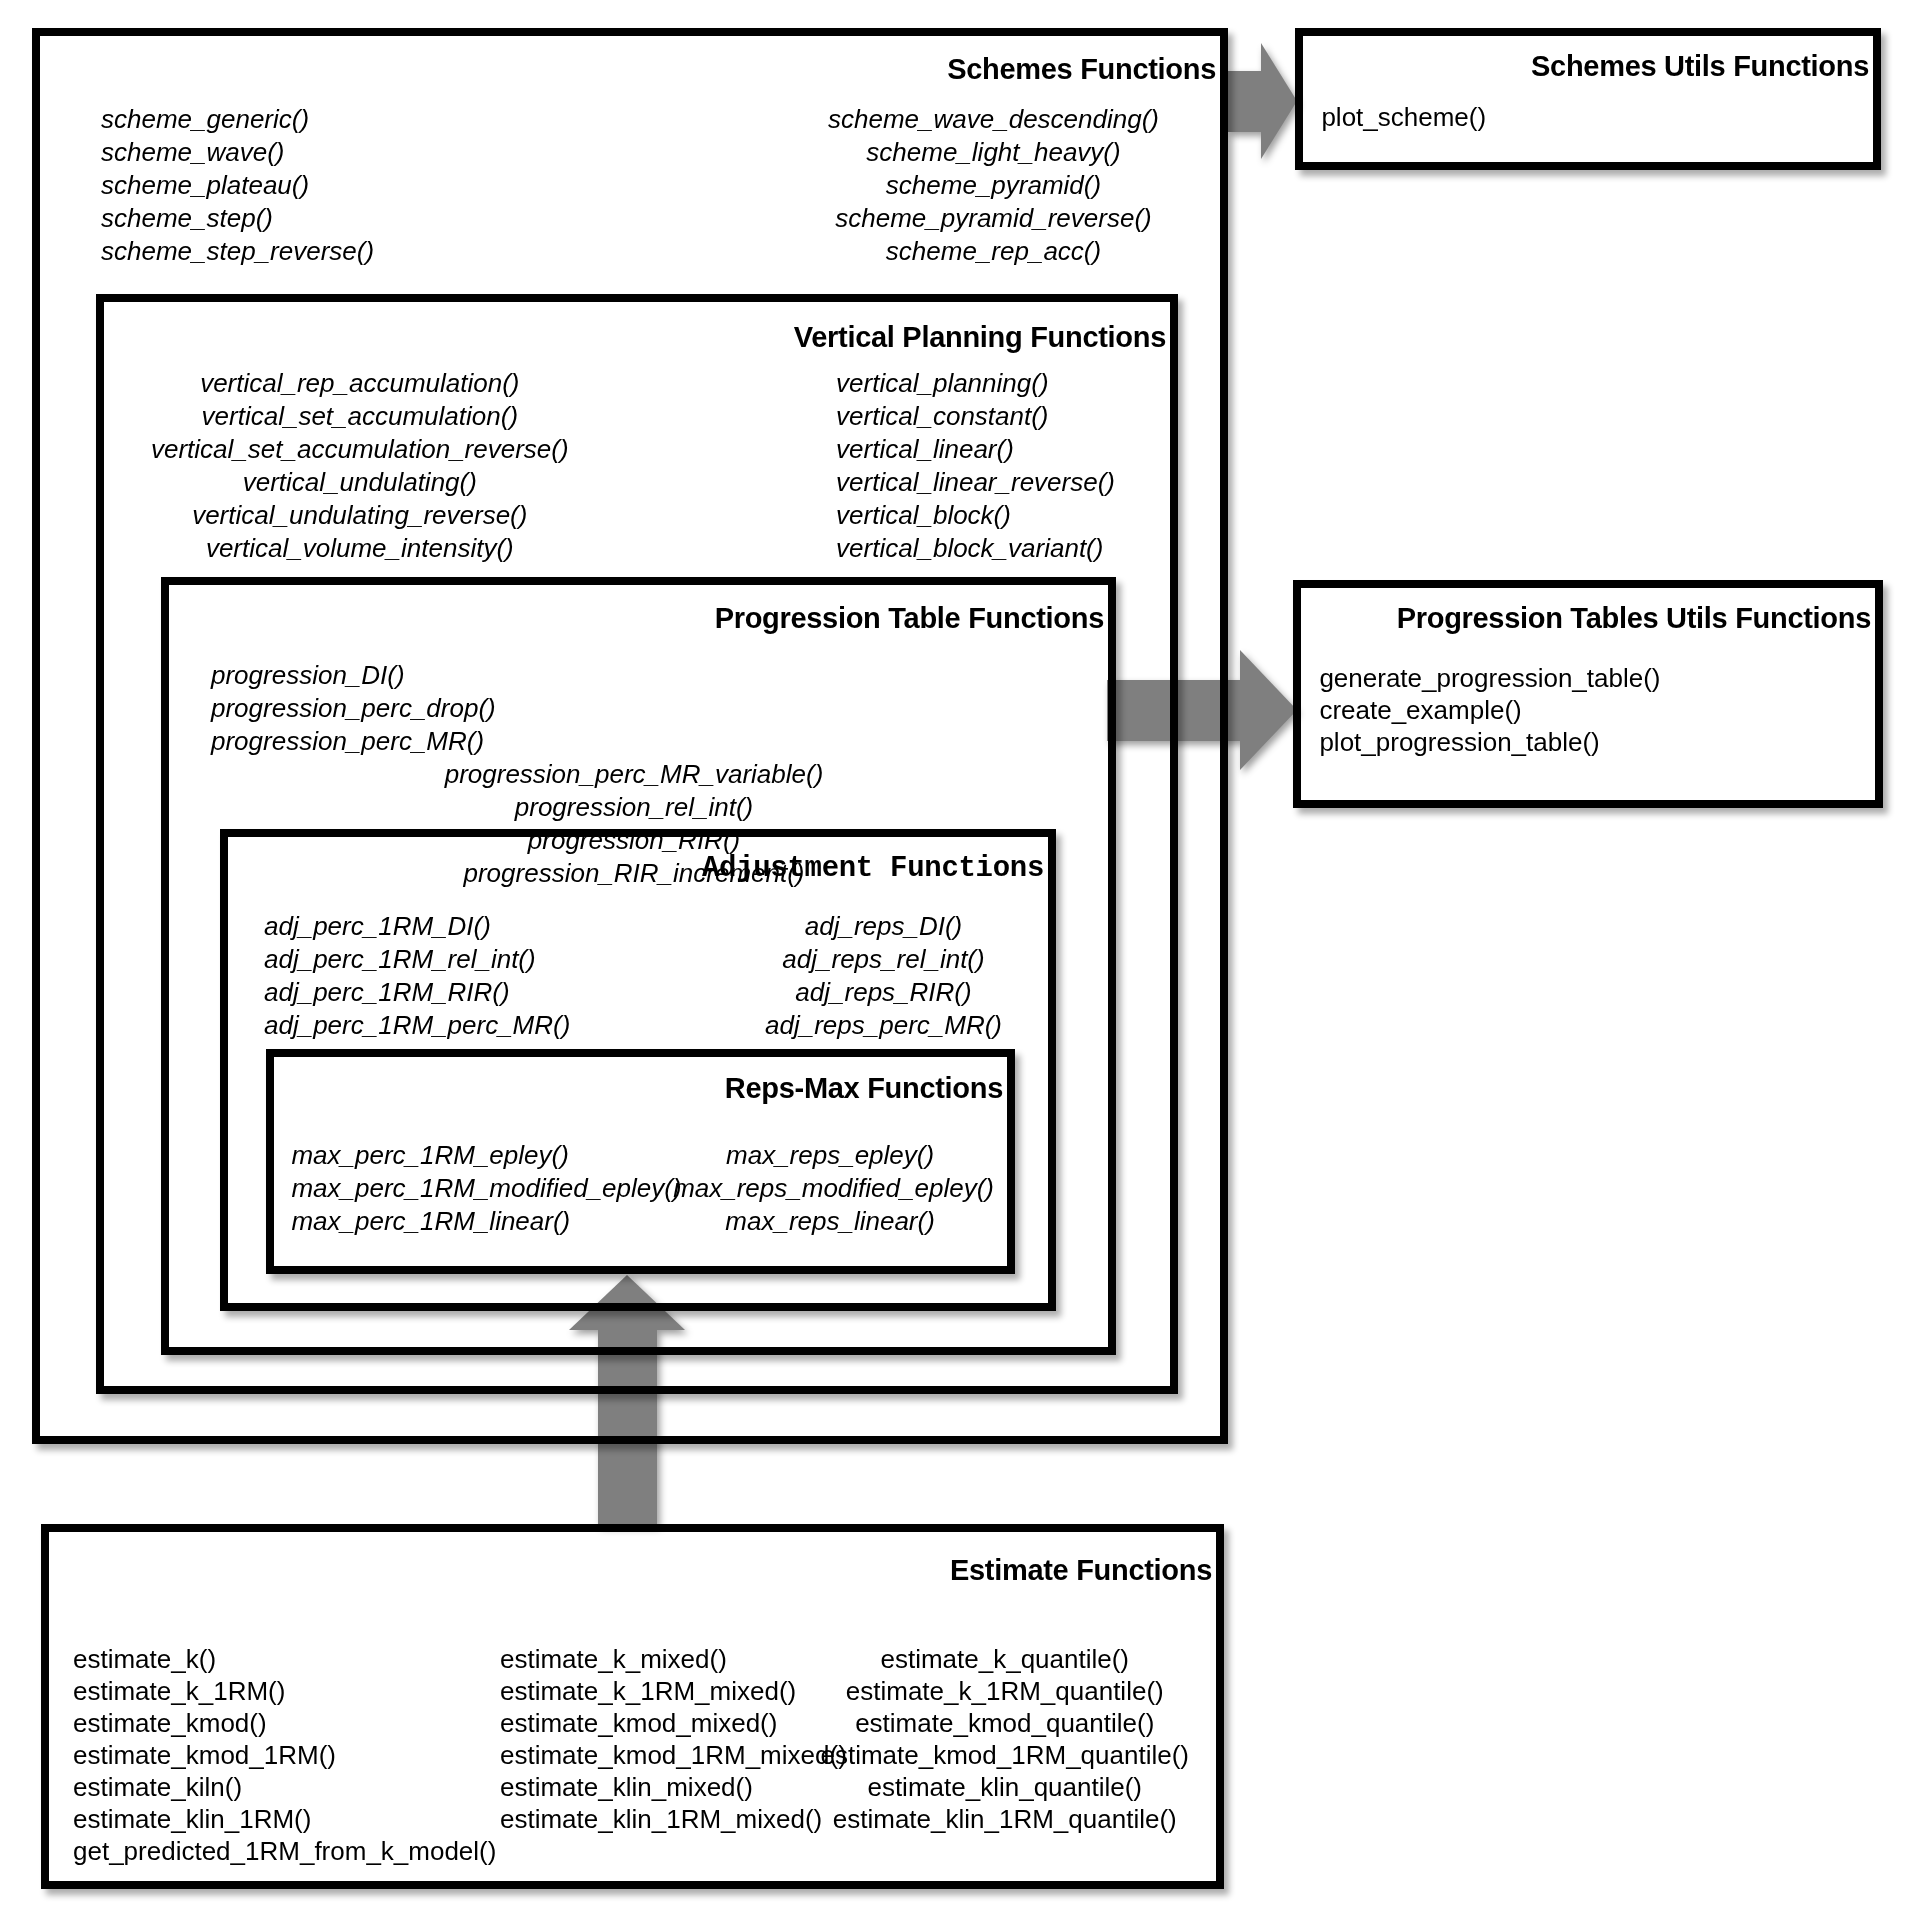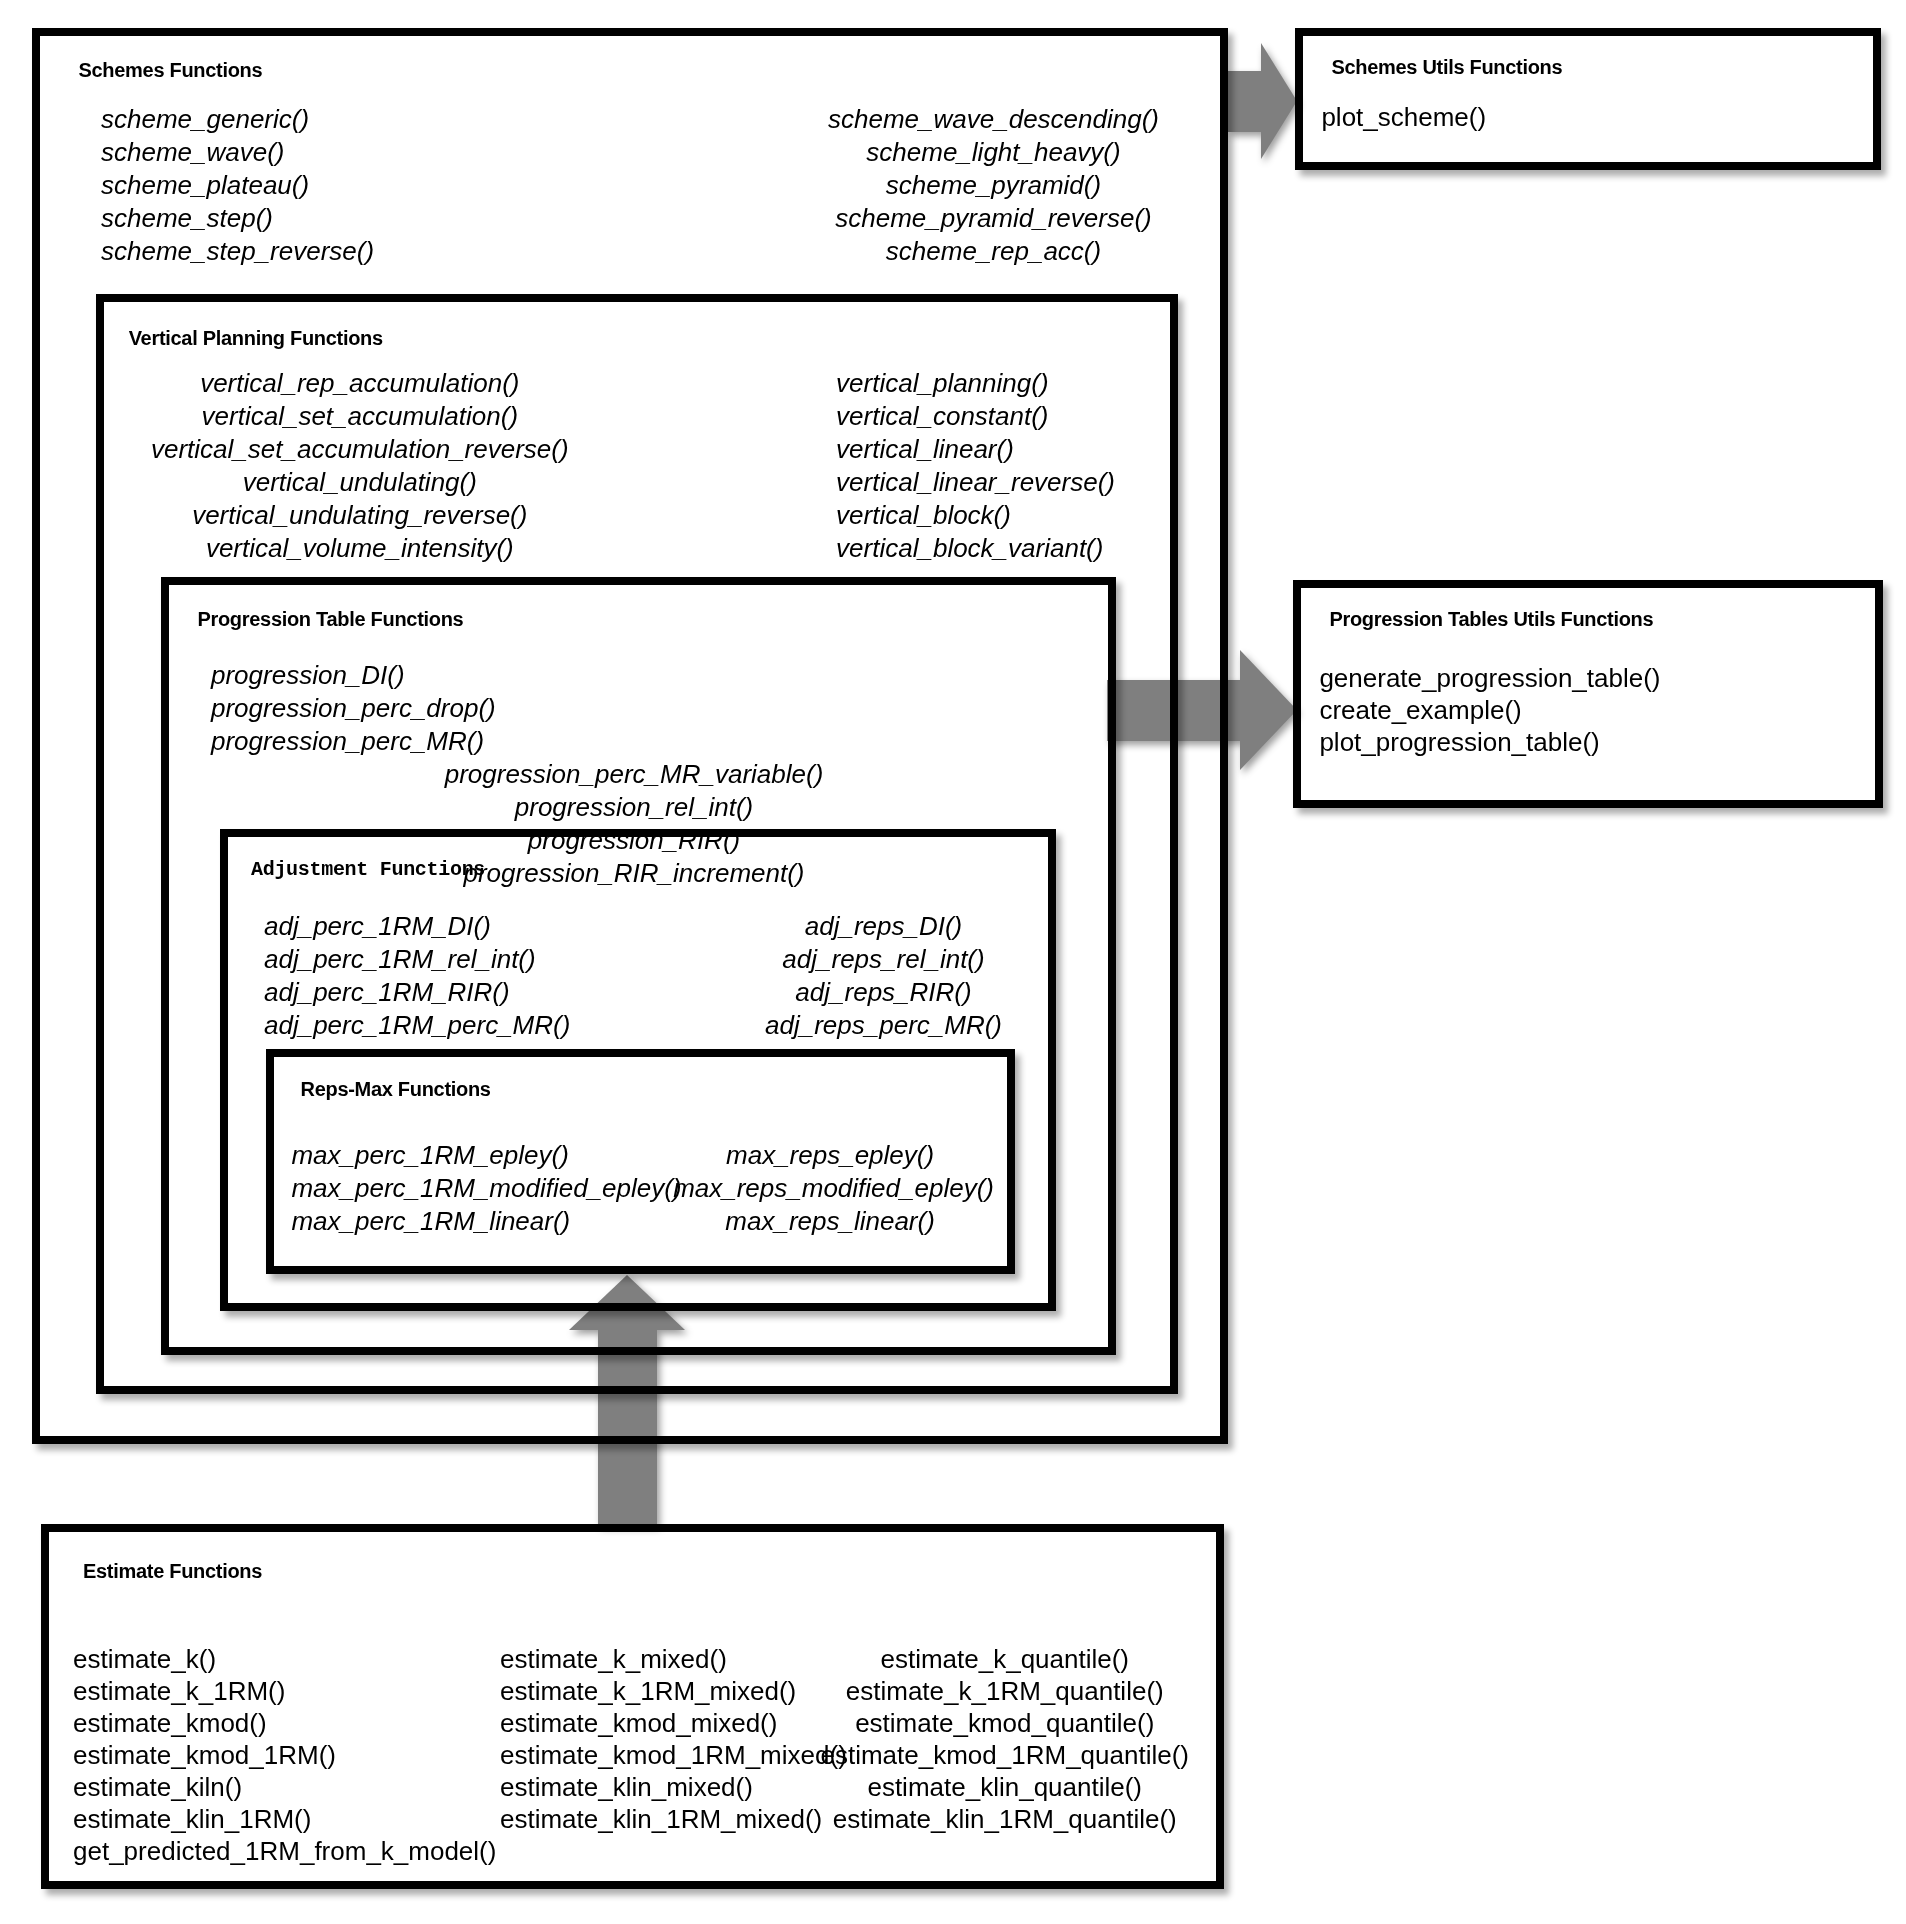--- a/index.html
+++ b/index.html
@@ -18,21 +18,21 @@
   .tri{position:absolute;width:0;height:0;border-style:solid;}
   .tri-right{border-color:transparent transparent transparent var(--arrow);}
   .tri-up{border-color:transparent transparent var(--arrow) transparent;}
 
   
   .box{
     position:absolute;border:8.3px solid var(--line);background:transparent;
     box-sizing:border-box;box-shadow:4.6px 5.5px 6.4px rgba(0,0,0,.32);
   }
   .box h2{
-    margin:10px;font-size:20px;font-weight:bold;letter-spacing:-0.3px;white-space:nowrap;
+    margin:4px;font-size:29px;font-weight:bold;letter-spacing:-0.3px;white-space:nowrap;text-align:right;
   }
   .cols{position:absolute;display:flex;justify-content:space-between;}
   .items{position:absolute;}
   .col{min-width:0;}
   .col-r{text-align:center;}
   .fn-item{font-size:26px;line-height:33px;white-space:nowrap;}
   .it .fn-item{font-style:italic;}
   .tight .fn-item{line-height:32px;}
 
   

